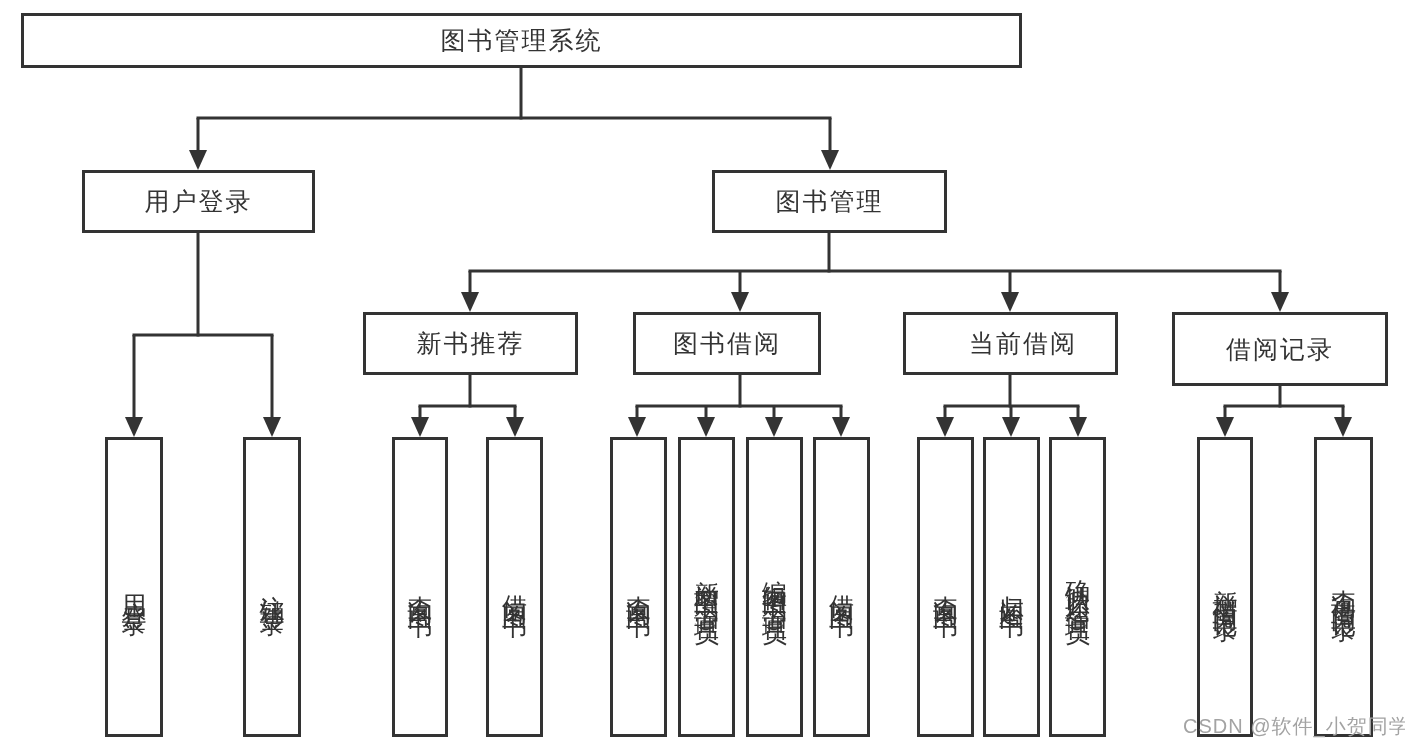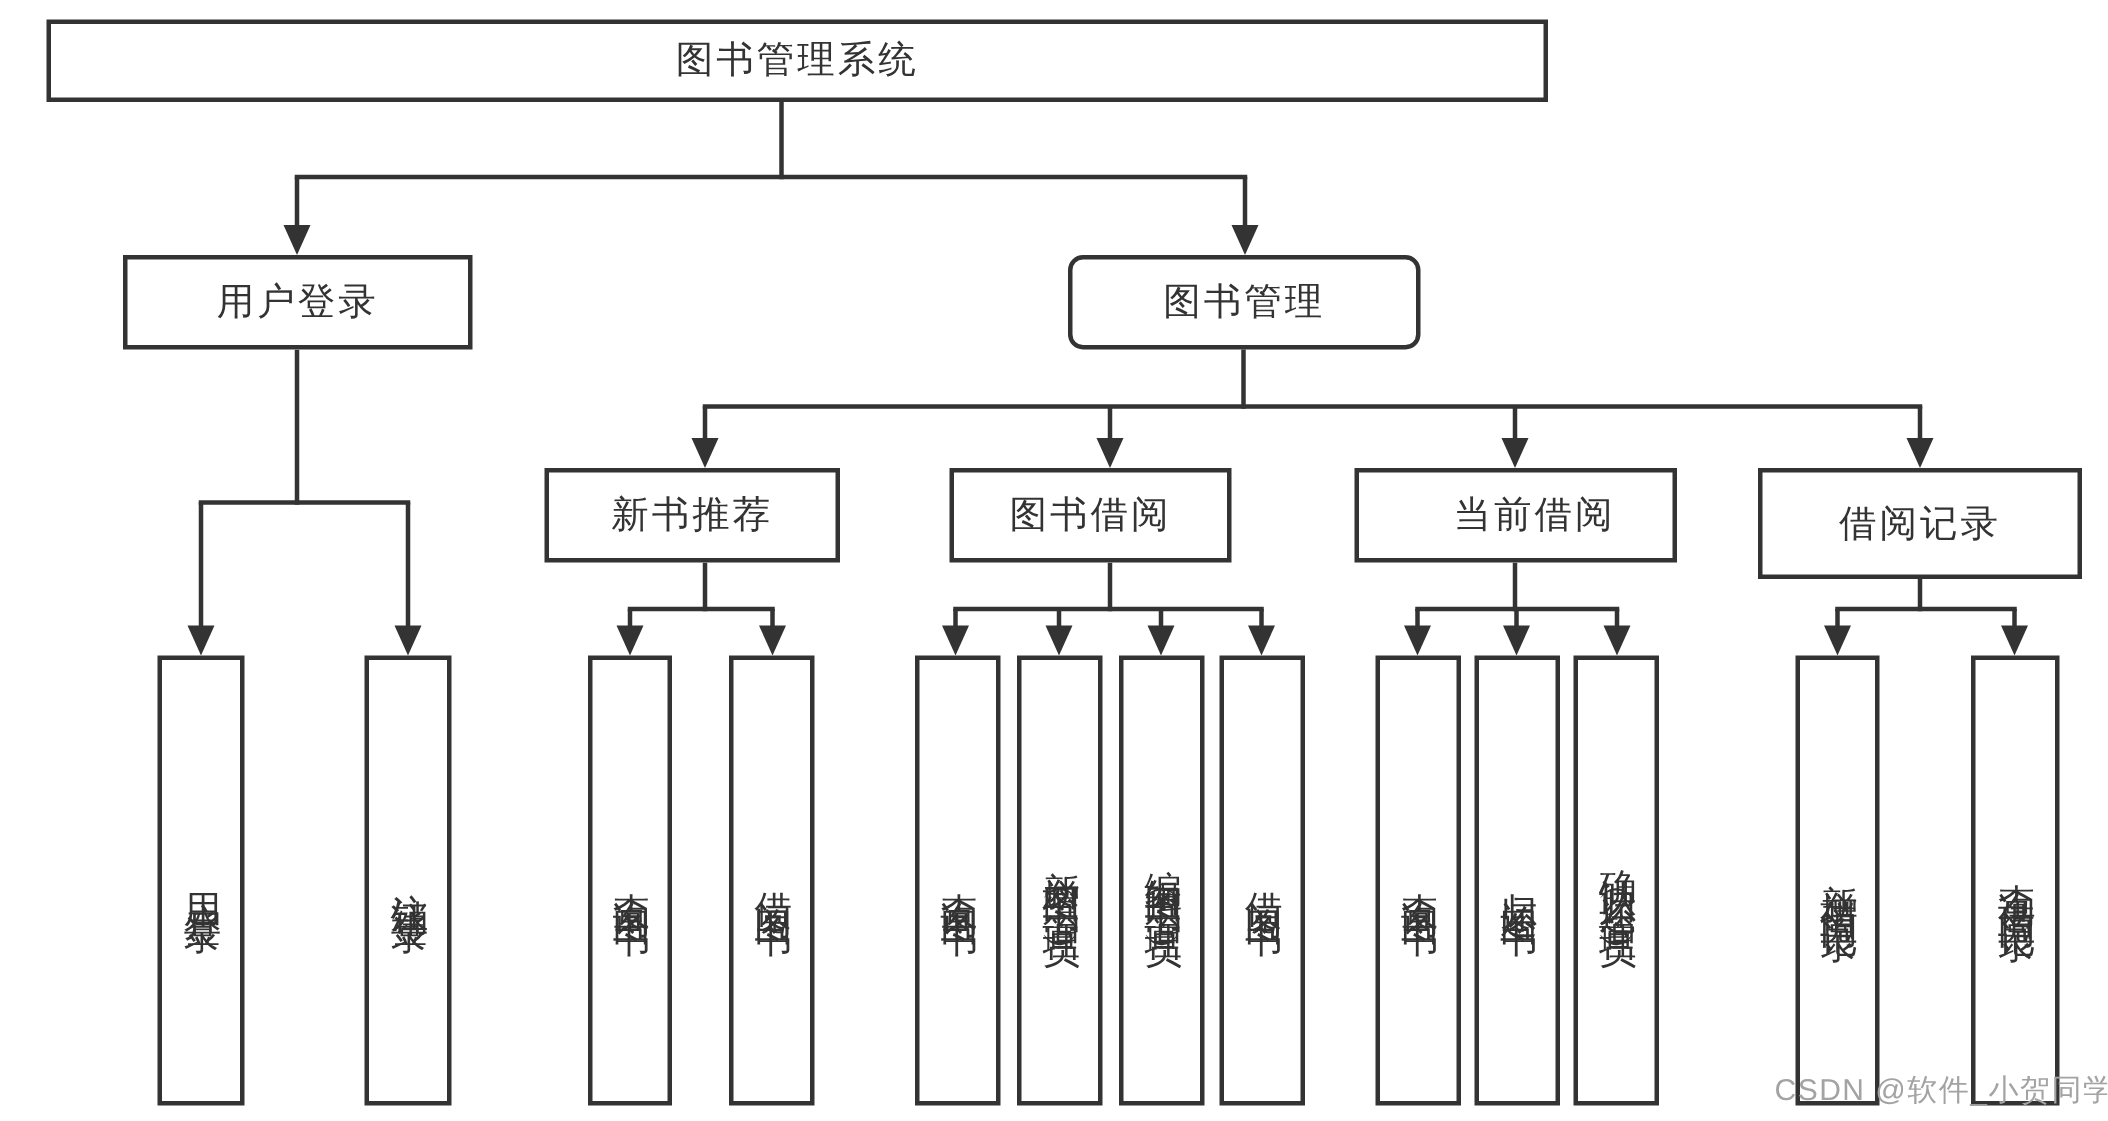--- a/index.html
+++ b/index.html
@@ -96,30 +96,30 @@
       <line x1="1078" y1="406" x2="1078" y2="423" stroke="#333333" stroke-width="3"></line>
       <polygon points="1069,417 1087,417 1078,437" fill="#333333"></polygon>
       <line x1="1280" y1="375" x2="1280" y2="407.5" stroke="#333333" stroke-width="3"></line>
       <line x1="1223.5" y1="406" x2="1344.5" y2="406" stroke="#333333" stroke-width="3"></line>
       <line x1="1225" y1="406" x2="1225" y2="423" stroke="#333333" stroke-width="3"></line>
       <polygon points="1216,417 1234,417 1225,437" fill="#333333"></polygon>
       <line x1="1343" y1="406" x2="1343" y2="423" stroke="#333333" stroke-width="3"></line>
       <polygon points="1334,417 1352,417 1343,437" fill="#333333"></polygon>
     </svg>
   <div id="nodes">
-      <div class="box h" style="left: 21px; top: 13px; width: 1001px; height: 55px; border-color: rgb(51, 51, 51); margin-left: 10px;">
+      <div class="box h" style="left: 21px; top: 13px; width: 1001px; height: 55px; border-color: rgb(51, 51, 51);">
         <span class="lbl" style="color: rgb(51, 51, 51);">图书管理系统</span>
       </div>
       <div class="box h" style="left: 82px; top: 170px; width: 233px; height: 63px; border-color: rgb(51, 51, 51);">
         <span class="lbl" style="color: rgb(51, 51, 51);">用户登录</span>
       </div>
-      <div class="box h" style="left: 712px; top: 170px; width: 235px; height: 63px; border-color: rgb(51, 51, 51); border-radius: 10px;">
+      <div class="box h" style="left: 712px; top: 170px; width: 235px; height: 63px; border-color: rgb(51, 51, 51);">
         <span class="lbl" style="color: rgb(51, 51, 51);">图书管理</span>
       </div>
-      <div class="box h" style="left: 363px; top: 312px; width: 197px; height: 63px; border-color: rgb(51, 51, 51);">
+      <div class="box h" style="left: 363px; top: 312px; width: 215px; height: 63px; border-color: rgb(51, 51, 51);">
         <span class="lbl" style="color: rgb(51, 51, 51);">新书推荐</span>
       </div>
       <div class="box h" style="left: 633px; top: 312px; width: 188px; height: 63px; border-color: rgb(51, 51, 51);">
         <span class="lbl" style="color: rgb(51, 51, 51);">图书借阅</span>
       </div>
       <div class="box h" style="left: 903px; top: 312px; width: 215px; height: 63px; border-color: rgb(51, 51, 51); padding-left: 25px;">
         <span class="lbl" style="color: rgb(51, 51, 51);">当前借阅</span>
       </div>
       <div class="box h" style="left: 1172px; top: 312px; width: 216px; height: 74px; border-color: rgb(51, 51, 51);">
         <span class="lbl" style="color: rgb(51, 51, 51);">借阅记录</span>

